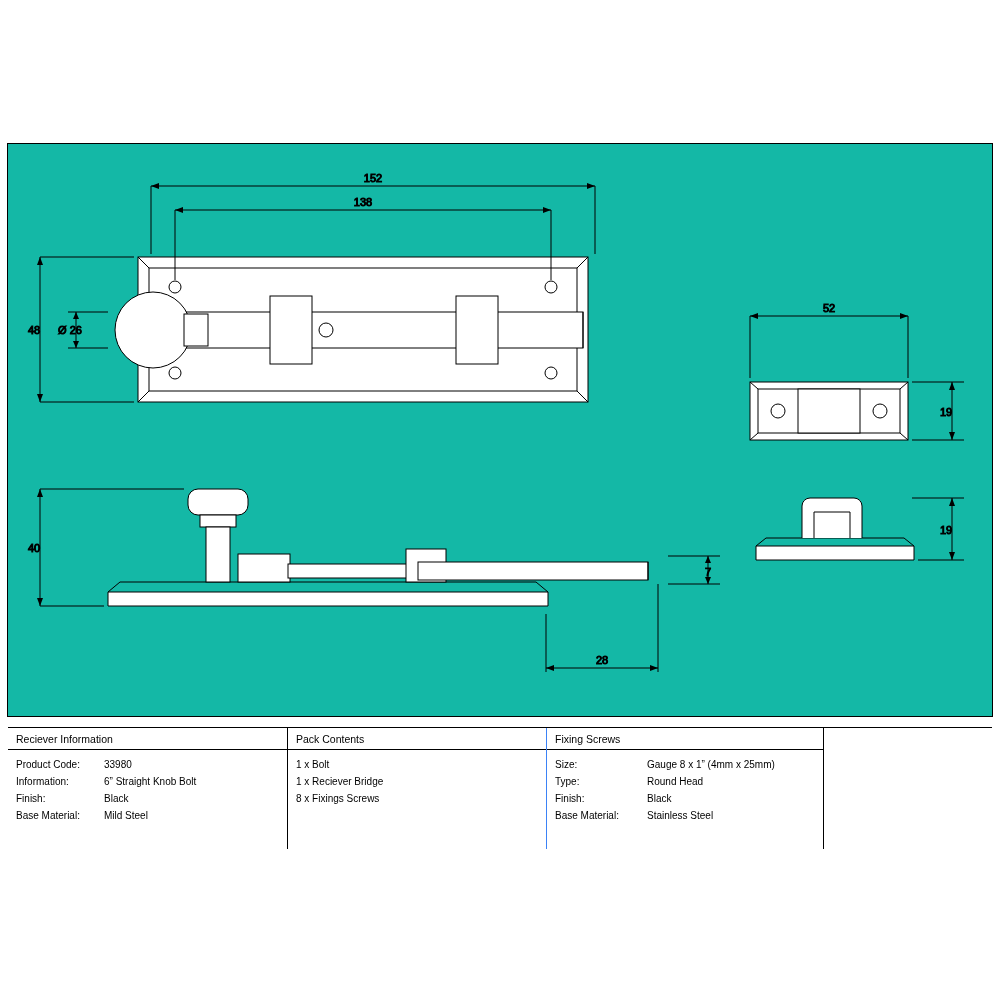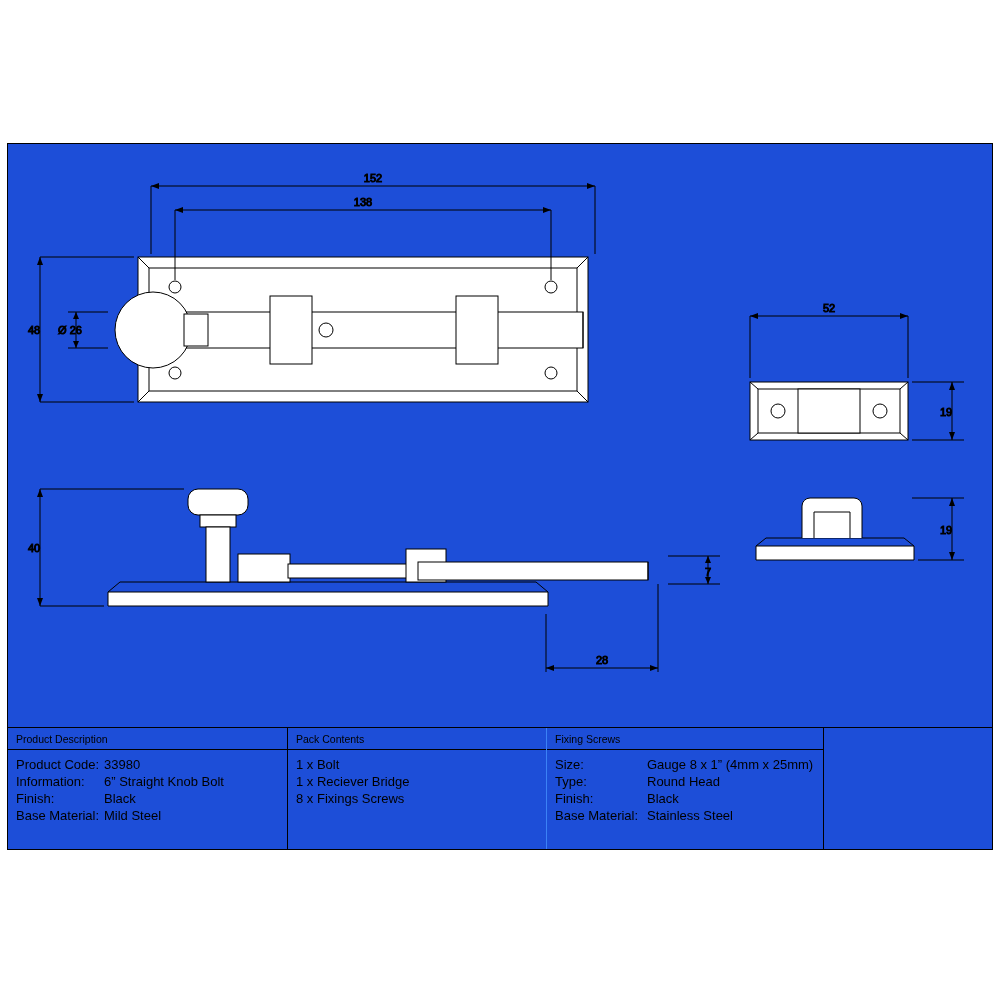--- a/index.html
+++ b/index.html
@@ -13,24 +13,24 @@
     font-family: "Liberation Sans", sans-serif;
     color: #000000;
     position: relative;
     overflow: hidden;
   }
   #sheet {
     position: absolute;
     left: 7px;
     top: 143px;
     width: 986px;
-    height: 707px;
+    height: 574px;
     border: 1px solid #000000;
     box-sizing: border-box;
-    background: #1d4ed8;
+    background: #14b8a6;
   }
   .drawing-area {
     position: absolute;
     left: 0;
     top: 0;
     width: 984px;
     height: 560px;
   }
   svg.tech {
     position: absolute;
@@ -86,21 +86,21 @@
     left: 0;
     top: 21px;
     width: 100%;
     height: 0;
     border-top: 1px solid #000000;
   }
   .rows {
     position: absolute;
     left: 8px;
     top: 28px;
-    font-size: 13px;
+    font-size: 10px;
     line-height: 17px;
   }
   .kv { display: block; white-space: nowrap; }
   .kv .k {
     display: inline-block;
     width: 88px;
   }
   .kv .v { display: inline-block; }
   .plain { display: block; white-space: nowrap; }
   .col-3 .kv .k { width: 92px; }
@@ -292,21 +292,21 @@
         <text class="dim-text" x="938" y="390" text-anchor="middle">19</text>
 
       </g>
     </svg>
   </div>
 
 
   <div class="info-table">
 
     <div class="col col-1">
-      <div class="col-head">Product Description</div>
+      <div class="col-head">Reciever Information</div>
       <div class="col-rule"></div>
       <div class="rows">
         <span class="kv">
           <span class="k">Product Code:</span><span class="v">33980</span>
         </span>
         <span class="kv">
           <span class="k">Information:</span><span class="v">6” Straight Knob Bolt</span>
         </span>
         <span class="kv">
           <span class="k">Finish:</span><span class="v">Black</span>

